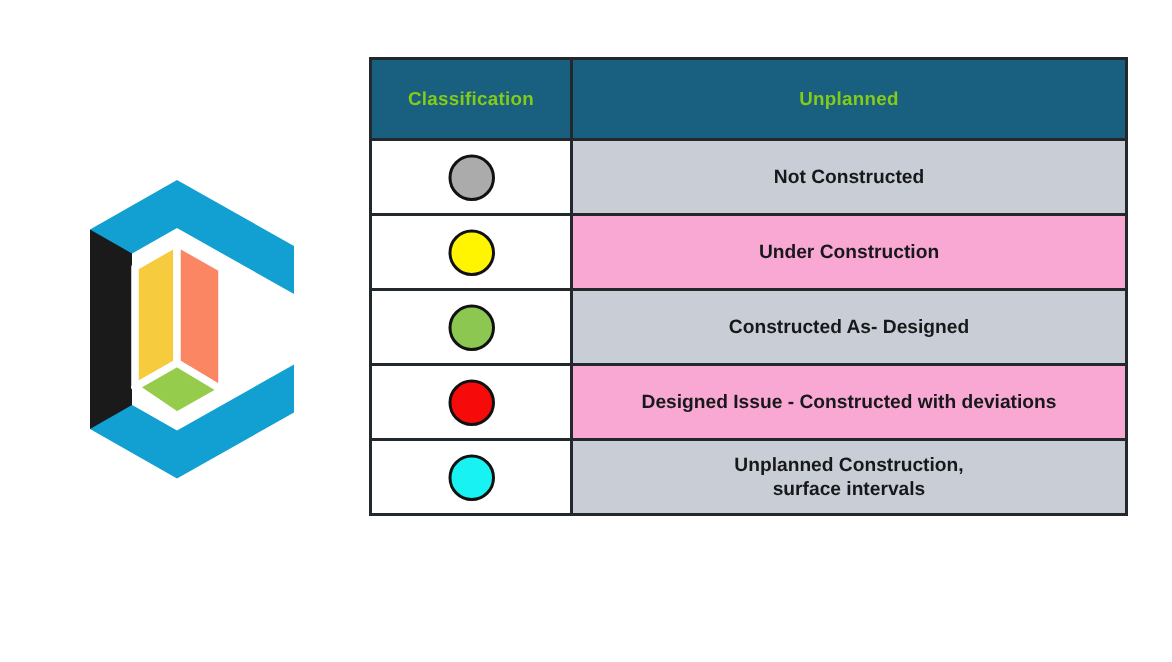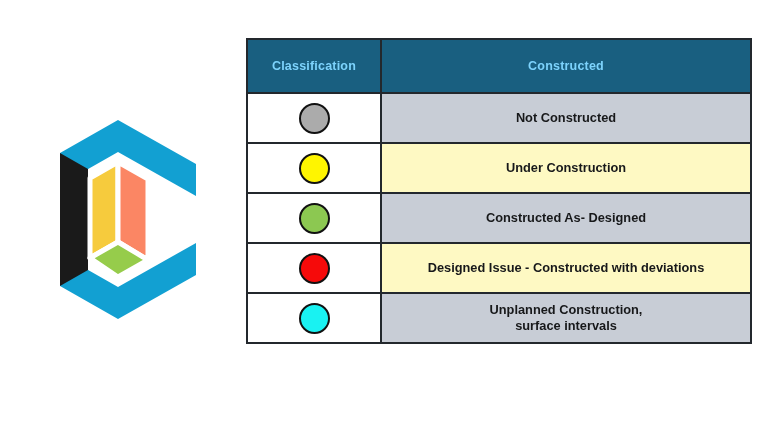--- a/index.html
+++ b/index.html
@@ -36,21 +36,21 @@
     border: 2px solid #23282d;
   }
   #legend-table th,
   #legend-table td {
     border: 2px solid #23282d;
     padding: 0;
     margin: 0;
   }
   #legend-table thead th {
     background: #195F80;
-    color: #7dd3fc;
+    color: #84cc16;
     font-size: 12.5px;
     font-weight: bold;
     letter-spacing: 0.2px;
     height: 52px;
     vertical-align: middle;
     text-align: center;
   }
   .col-class { width: 134px; }
   .col-refl  { width: 370px; }
 
@@ -73,21 +73,21 @@
     text-align: center;
     vertical-align: middle;
     font-size: 12.8px;
     font-weight: bold;
     color: #17181a;
     line-height: 1.25;
     padding: 0 6px;
     white-space: pre-line;
   }
   tr.row-dark  td.refl-cell { background: #C8CDD6; }
-  tr.row-light td.refl-cell { background: #fef9c3; }
+  tr.row-light td.refl-cell { background: #f9a8d4; }
 </style>
 </head>
 <body>
 
 <div id="logo-area">
   <svg width="160" height="215" viewBox="0 0 160 215" xmlns="http://www.w3.org/2000/svg">
 
     <polygon points="80,8 158,52 158,84 80,40 22,73 22,41" fill="#12A0D2"></polygon>
 
     <polygon points="80,207 158,163 158,131 80,175 22,142 22,174" fill="#12A0D2"></polygon>
@@ -103,21 +103,21 @@
 </div>
 
 <table id="legend-table">
   <colgroup>
     <col class="col-class">
     <col class="col-refl">
   </colgroup>
   <thead>
     <tr>
       <th>Classification</th>
-      <th>Constructed</th>
+      <th>Unplanned</th>
     </tr>
   </thead>
   <tbody id="legend-body">
   <tr class="row-dark">
         <td class="swatch-cell"><span class="swatch" style="background: rgb(171, 171, 171);"></span></td>
         <td class="refl-cell">Not Constructed</td>
       </tr>
       <tr class="row-light">
         <td class="swatch-cell"><span class="swatch" style="background: rgb(255, 245, 0);"></span></td>
         <td class="refl-cell">Under Construction</td>

